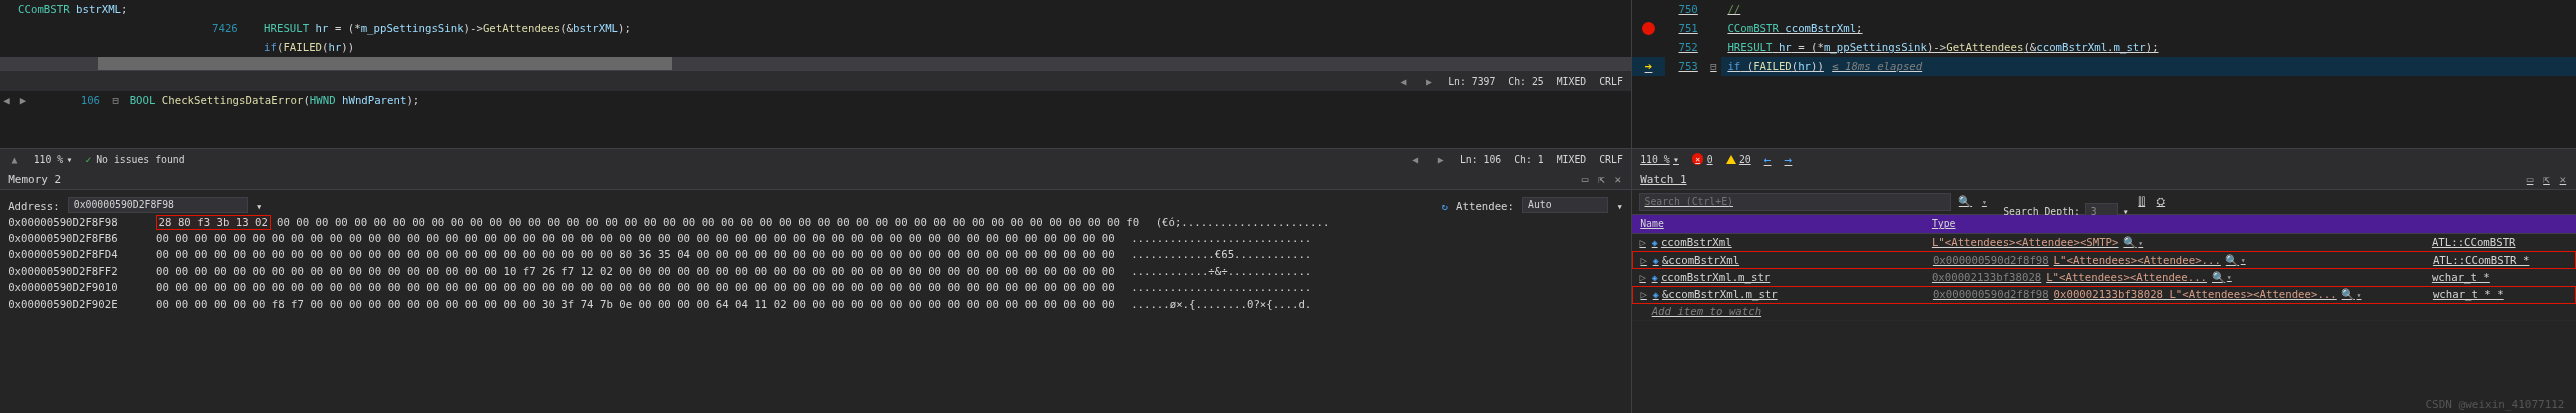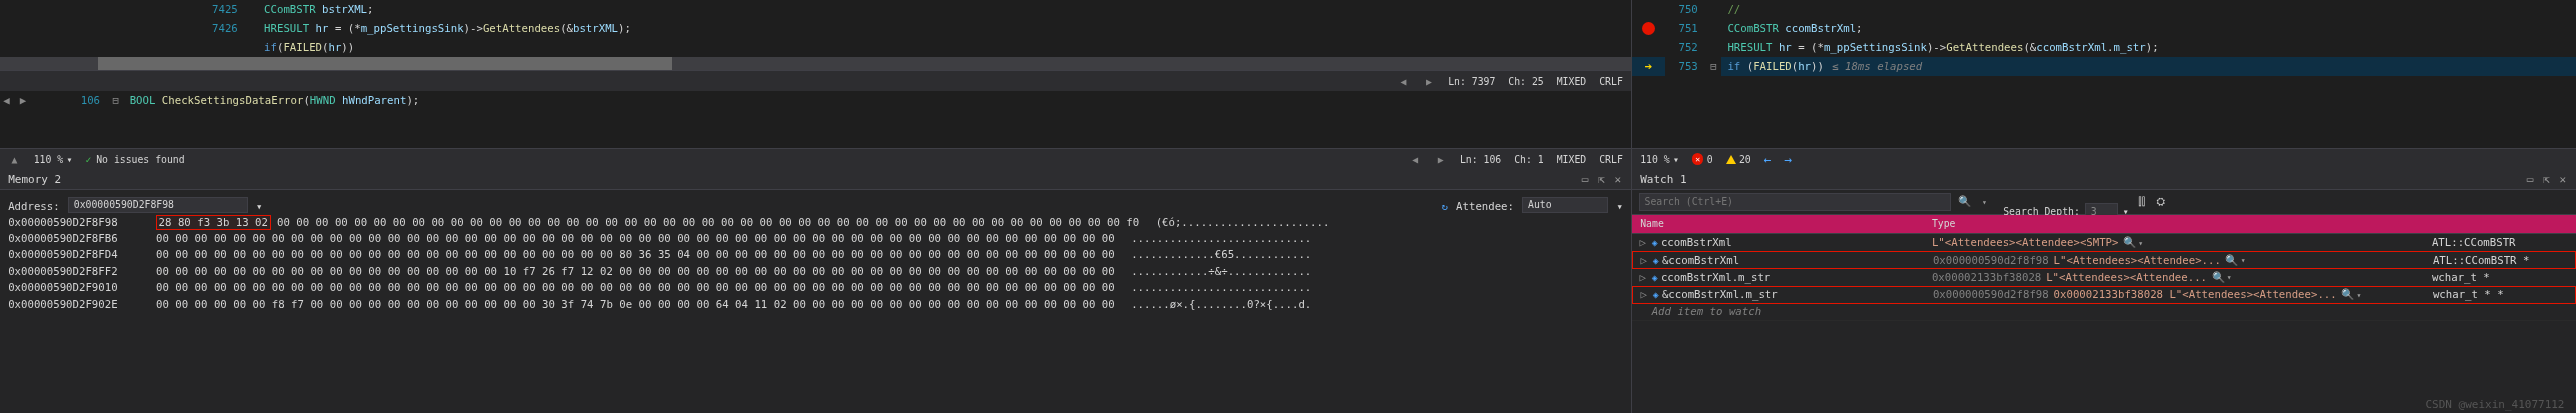--- a/index.html
+++ b/index.html
@@ -1,19 +1,19 @@
 <!DOCTYPE html>
 <html style="font-size:13px"><head>
 <meta charset="utf-8">
 <style>
 * { margin: 0; padding: 0; box-sizing: border-box; }
 body { background: #1e1e1e; color: #d4d4d4; font-family: Consolas, monospace; font-size: 10.7px; overflow: hidden; width: 2576px; height: 413px; }
 .root { display: flex; width: 100%; height: 100%; }
 .left-pane { width: 1632px; display: flex; flex-direction: column; border-right: 0.8px solid #3f3f46; }
-.right-pane { flex: 1; display: flex; flex-direction: column; }
+.right-pane { flex: 1; display: flex; flex-direction: column; text-decoration: underline; }
 .code-area { background: #1e1e1e; overflow: hidden; position: relative; }
 .left-code { height: 148px; display: flex; flex-direction: column; }
 .right-code { height: 148px; display: flex; flex-direction: column; }
 .code-line { display: flex; height: 19px; line-height: 19px; }
 .gutter { width: 41px; text-align: right; padding-right: 8.2px; color: #2b91af; background: #1e1e1e; user-select: none; }
 .gutter-left { width: 246px; }
 .breakpoint-col { width: 33px; display: flex; align-items: center; justify-content: center; }
 .bp-dot { width: 13px; height: 13px; background: #e51400; border-radius: 50%; }
 .bp-arrow { color: #ffd700; font-size: 13px; }
 .code-txt { white-space: pre; padding-left: 6.6px; }
@@ -48,21 +48,21 @@
 .mem-body { flex: 1; overflow: hidden; padding: 1.6px 0; }
 .mem-row { display: flex; height: 16.4px; line-height: 16.4px; font-size: 10.7px; }
 .mem-addr { width: 156px; padding-left: 8.2px; color: #d4d4d4; }
 .mem-hex { color: #d4d4d4; white-space: pre; }
 .mem-ascii { color: #d4d4d4; padding-left: 16.4px; white-space: pre; }
 .hex-hl { border: 1.6px solid #e51400; padding: 0 1.6px; background: rgba(229,20,0,0.05); }
 .watch-toolbar { height: 24.6px; display: flex; align-items: center; padding: 0 6.6px; gap: 8.2px; background: #252526; border-bottom: 0.8px solid #3f3f46; }
 .watch-toolbar input { background: #333337; border: 0.8px solid #3f3f46; color: #888; padding: 2.5px 4.9px; flex: 1; max-width: 312px; font-family: inherit; font-size: 9.8px; }
 .watch-depth { display: flex; align-items: center; gap: 4.9px; color: #d4d4d4; font-size: 9.8px; margin-top: 20px; }
 .watch-depth input { width: 33px; }
-.watch-cols { height: 19.7px; display: flex; align-items: center; background: #be185d; border-bottom: 0.8px solid #3f3f46; font-size: 9.8px; color: #d4d4d4; }
+.watch-cols { height: 19.7px; display: flex; align-items: center; background: #4c1d95; border-bottom: 0.8px solid #3f3f46; font-size: 9.8px; color: #d4d4d4; }
 .wcol-name { width: 295px; padding-left: 8.2px; }
 .wcol-value { width: 500px; padding-left: 4.9px; }
 .wcol-type { flex: 1; padding-left: 4.9px; }
 .watch-rows { flex: 1; overflow: hidden; }
 .watch-row { height: 18px; display: flex; align-items: center; font-size: 10.7px; border-bottom: 0.8px solid #2a2a2a; }
 .watch-row.sel { border: 1.6px solid #e51400; margin: -0.8px 0; }
 .wname { width: 295px; padding-left: 4.9px; display: flex; align-items: center; gap: 3.3px; }
 .wvalue { width: 500px; padding-left: 4.9px; color: #d69d85; white-space: nowrap; overflow: hidden; text-overflow: ellipsis; display: flex; align-items: center; }
 .wvalue .ptr { color: #808080; margin-right: 4.9px; }
 .wtype { flex: 1; padding-left: 4.9px; color: #d4d4d4; }
@@ -79,21 +79,20 @@
 .tool-icn { cursor: pointer; padding: 0 1.6px; }
 </style>
 </head>
 <body>
 
 <div class="root">
 
   <div class="left-pane">
     <div class="left-code code-area">
       <div class="code-line">
-        <div class="gutter gutter-left">7425</div>
         <div class="marker-col"></div>
         <div class="code-txt"><span class="type">CComBSTR</span> <span class="var">bstrXML</span><span class="paren">;</span></div>
       </div>
       <div class="code-line">
         <div class="gutter gutter-left">7426</div>
         <div class="marker-col"></div>
         <div class="code-txt"><span class="type">HRESULT</span> <span class="var">hr</span> = (*<span class="var">m_ppSettingsSink</span>)-&gt;<span class="fn">GetAttendees</span>(&amp;<span class="var">bstrXML</span>);</div>
       </div>
       <div class="code-line">
         <div class="gutter gutter-left"></div>

